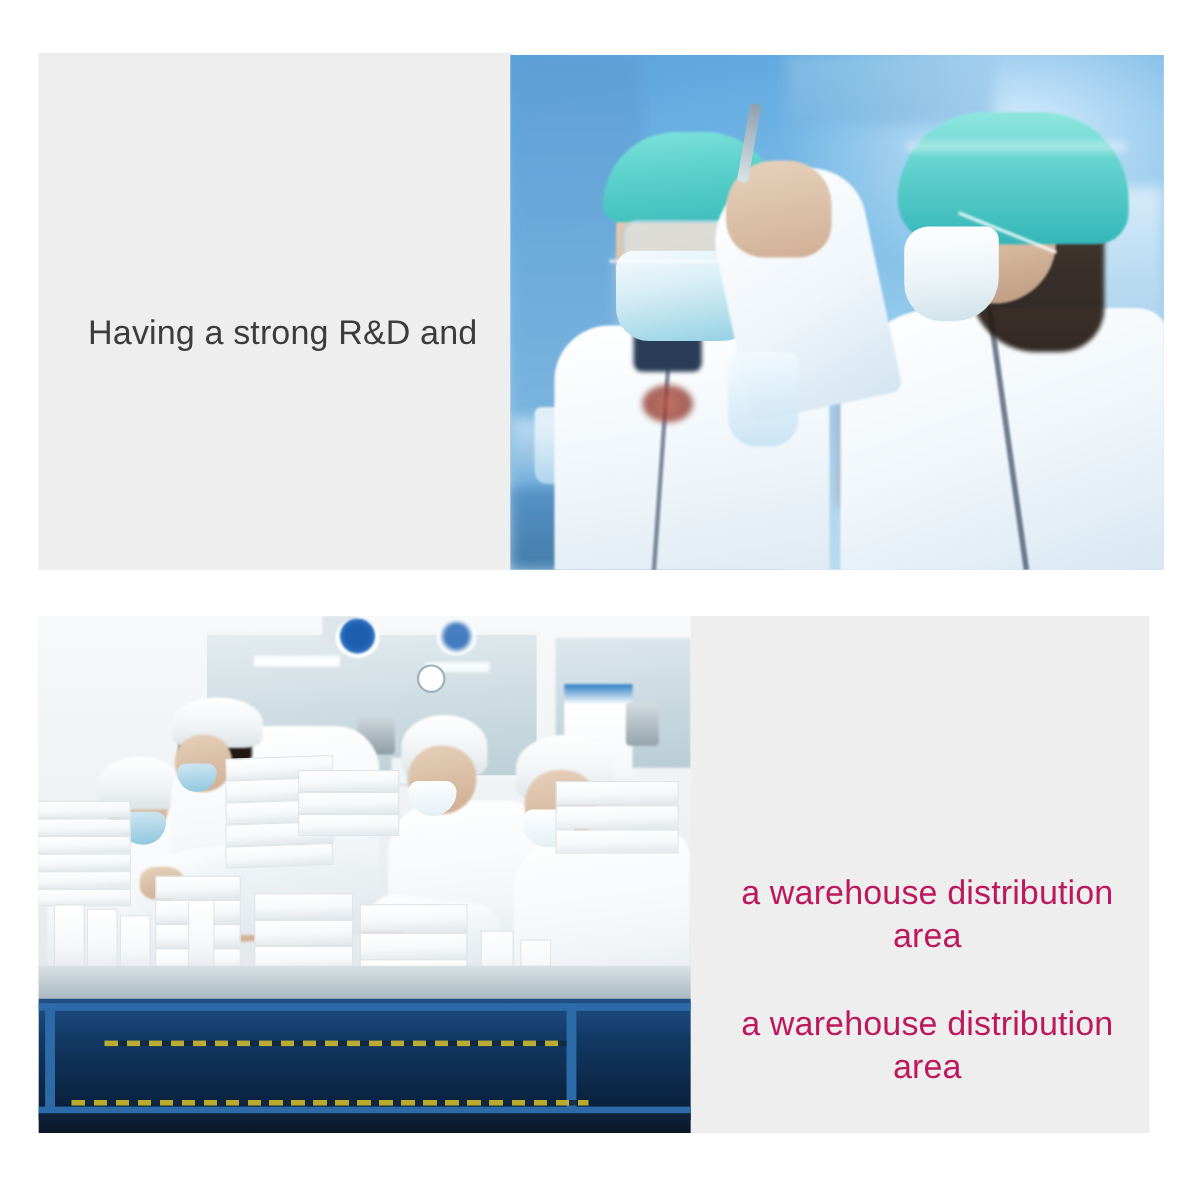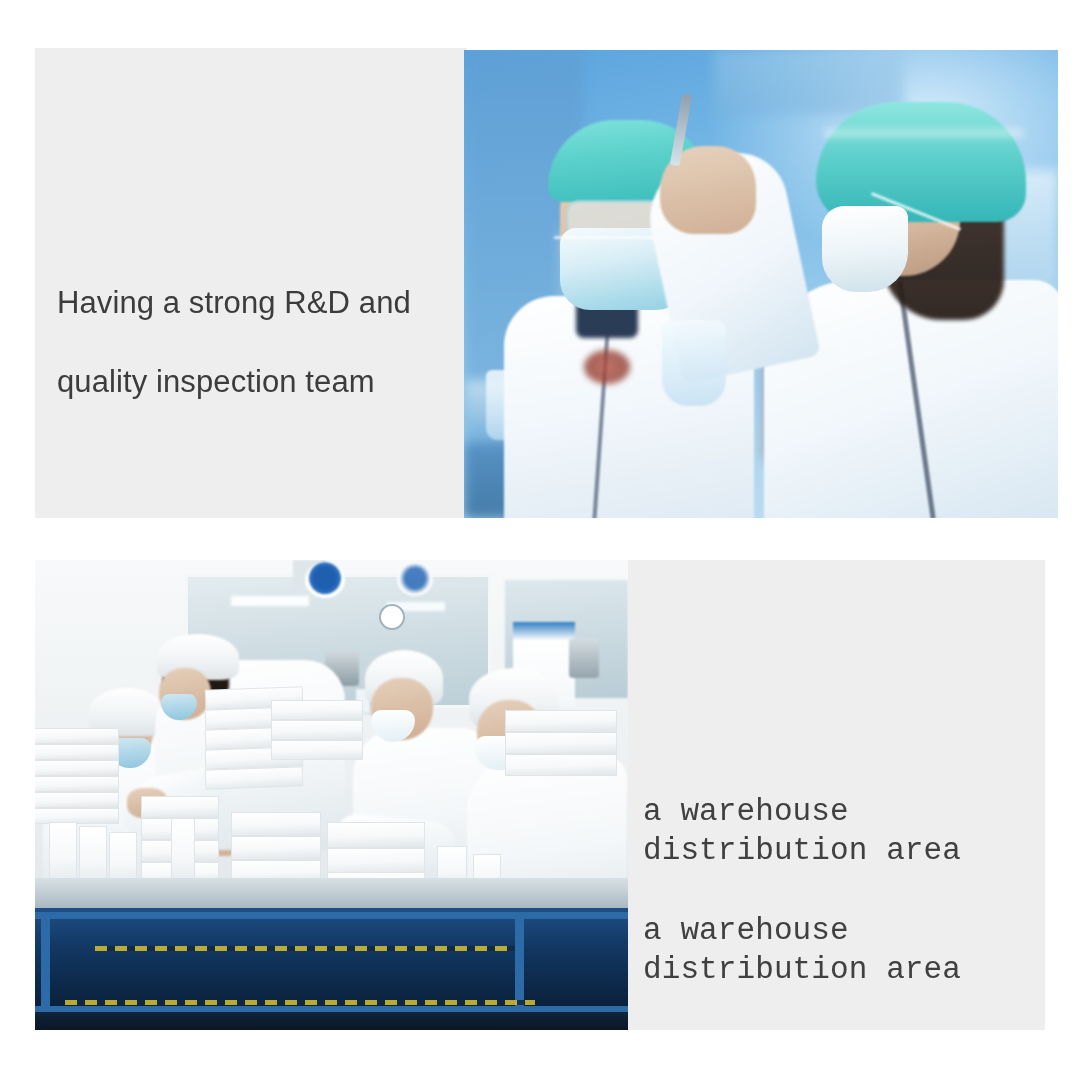--- a/index.html
+++ b/index.html
@@ -30,21 +30,21 @@
   }
   .caption {
     position: absolute;
     color: #3c3c3c;
     font-size: 31px;
     line-height: 1.28;
     font-weight: 300;
     letter-spacing: 0.1px;
     white-space: pre-line;
   }
-  .caption .cap-line { display: block; }
+  .caption .cap-line { display: block; text-align: center; }
 
   
   .photo {
     position: absolute;
     overflow: hidden;
   }
 
   
   #top-panel   { left: 35px;  top: 48px;  width: 432px; height: 470px; }
   #top-caption { left: 57px;  top: 243px; width: 400px; }
@@ -308,21 +308,20 @@
 </style>
 </head>
 <body style="background: rgb(255, 255, 255);">
 
 <div class="page">
 
   <div class="panel" id="top-panel" style="background: rgb(238, 238, 238);"></div>
 
   <div class="caption" id="top-caption" style="color: rgb(60, 60, 60);">
     <span class="cap-line">Having a strong R&amp;D and</span>
-    <span class="cap-line">quality inspection team</span>
   </div>
 
   <div class="photo" id="top-photo">
     <div class="lab-slab ls1"></div>
     <div class="lab-slab ls7"></div>
     <div class="lab-slab ls4"></div>
     <div class="lab-slab ls5"></div>
     <div class="lab-slab ls6"></div>
     <div class="lab-slab ls8"></div>
     <div class="lab-slab ls2"></div>
@@ -348,21 +347,21 @@
 
     <div class="arm"></div>
     <div class="hand"></div>
     <div class="pipette"></div>
     <div class="flask"></div>
     <div class="tip-liquid"></div>
   </div>
 
   <div class="panel" id="bottom-panel" style="background: rgb(238, 238, 238);"></div>
 
-  <div class="caption" id="bottom-caption" style="color: #404040; font-family: Liberation Mono, monospace;">
+  <div class="caption" id="bottom-caption" style="color: #be185d;">
     <span class="cap-line">a warehouse distribution area</span>
     <span class="cap-line">a warehouse distribution area</span>
   </div>
 
   <div class="photo" id="bottom-photo">
     <div class="wh wh-wall"></div>
     <div class="wh wh-window"></div>
     <div class="wh wh-window2"></div>
     <div class="wh wh-lamp1"></div>
     <div class="wh wh-lamp2"></div>

